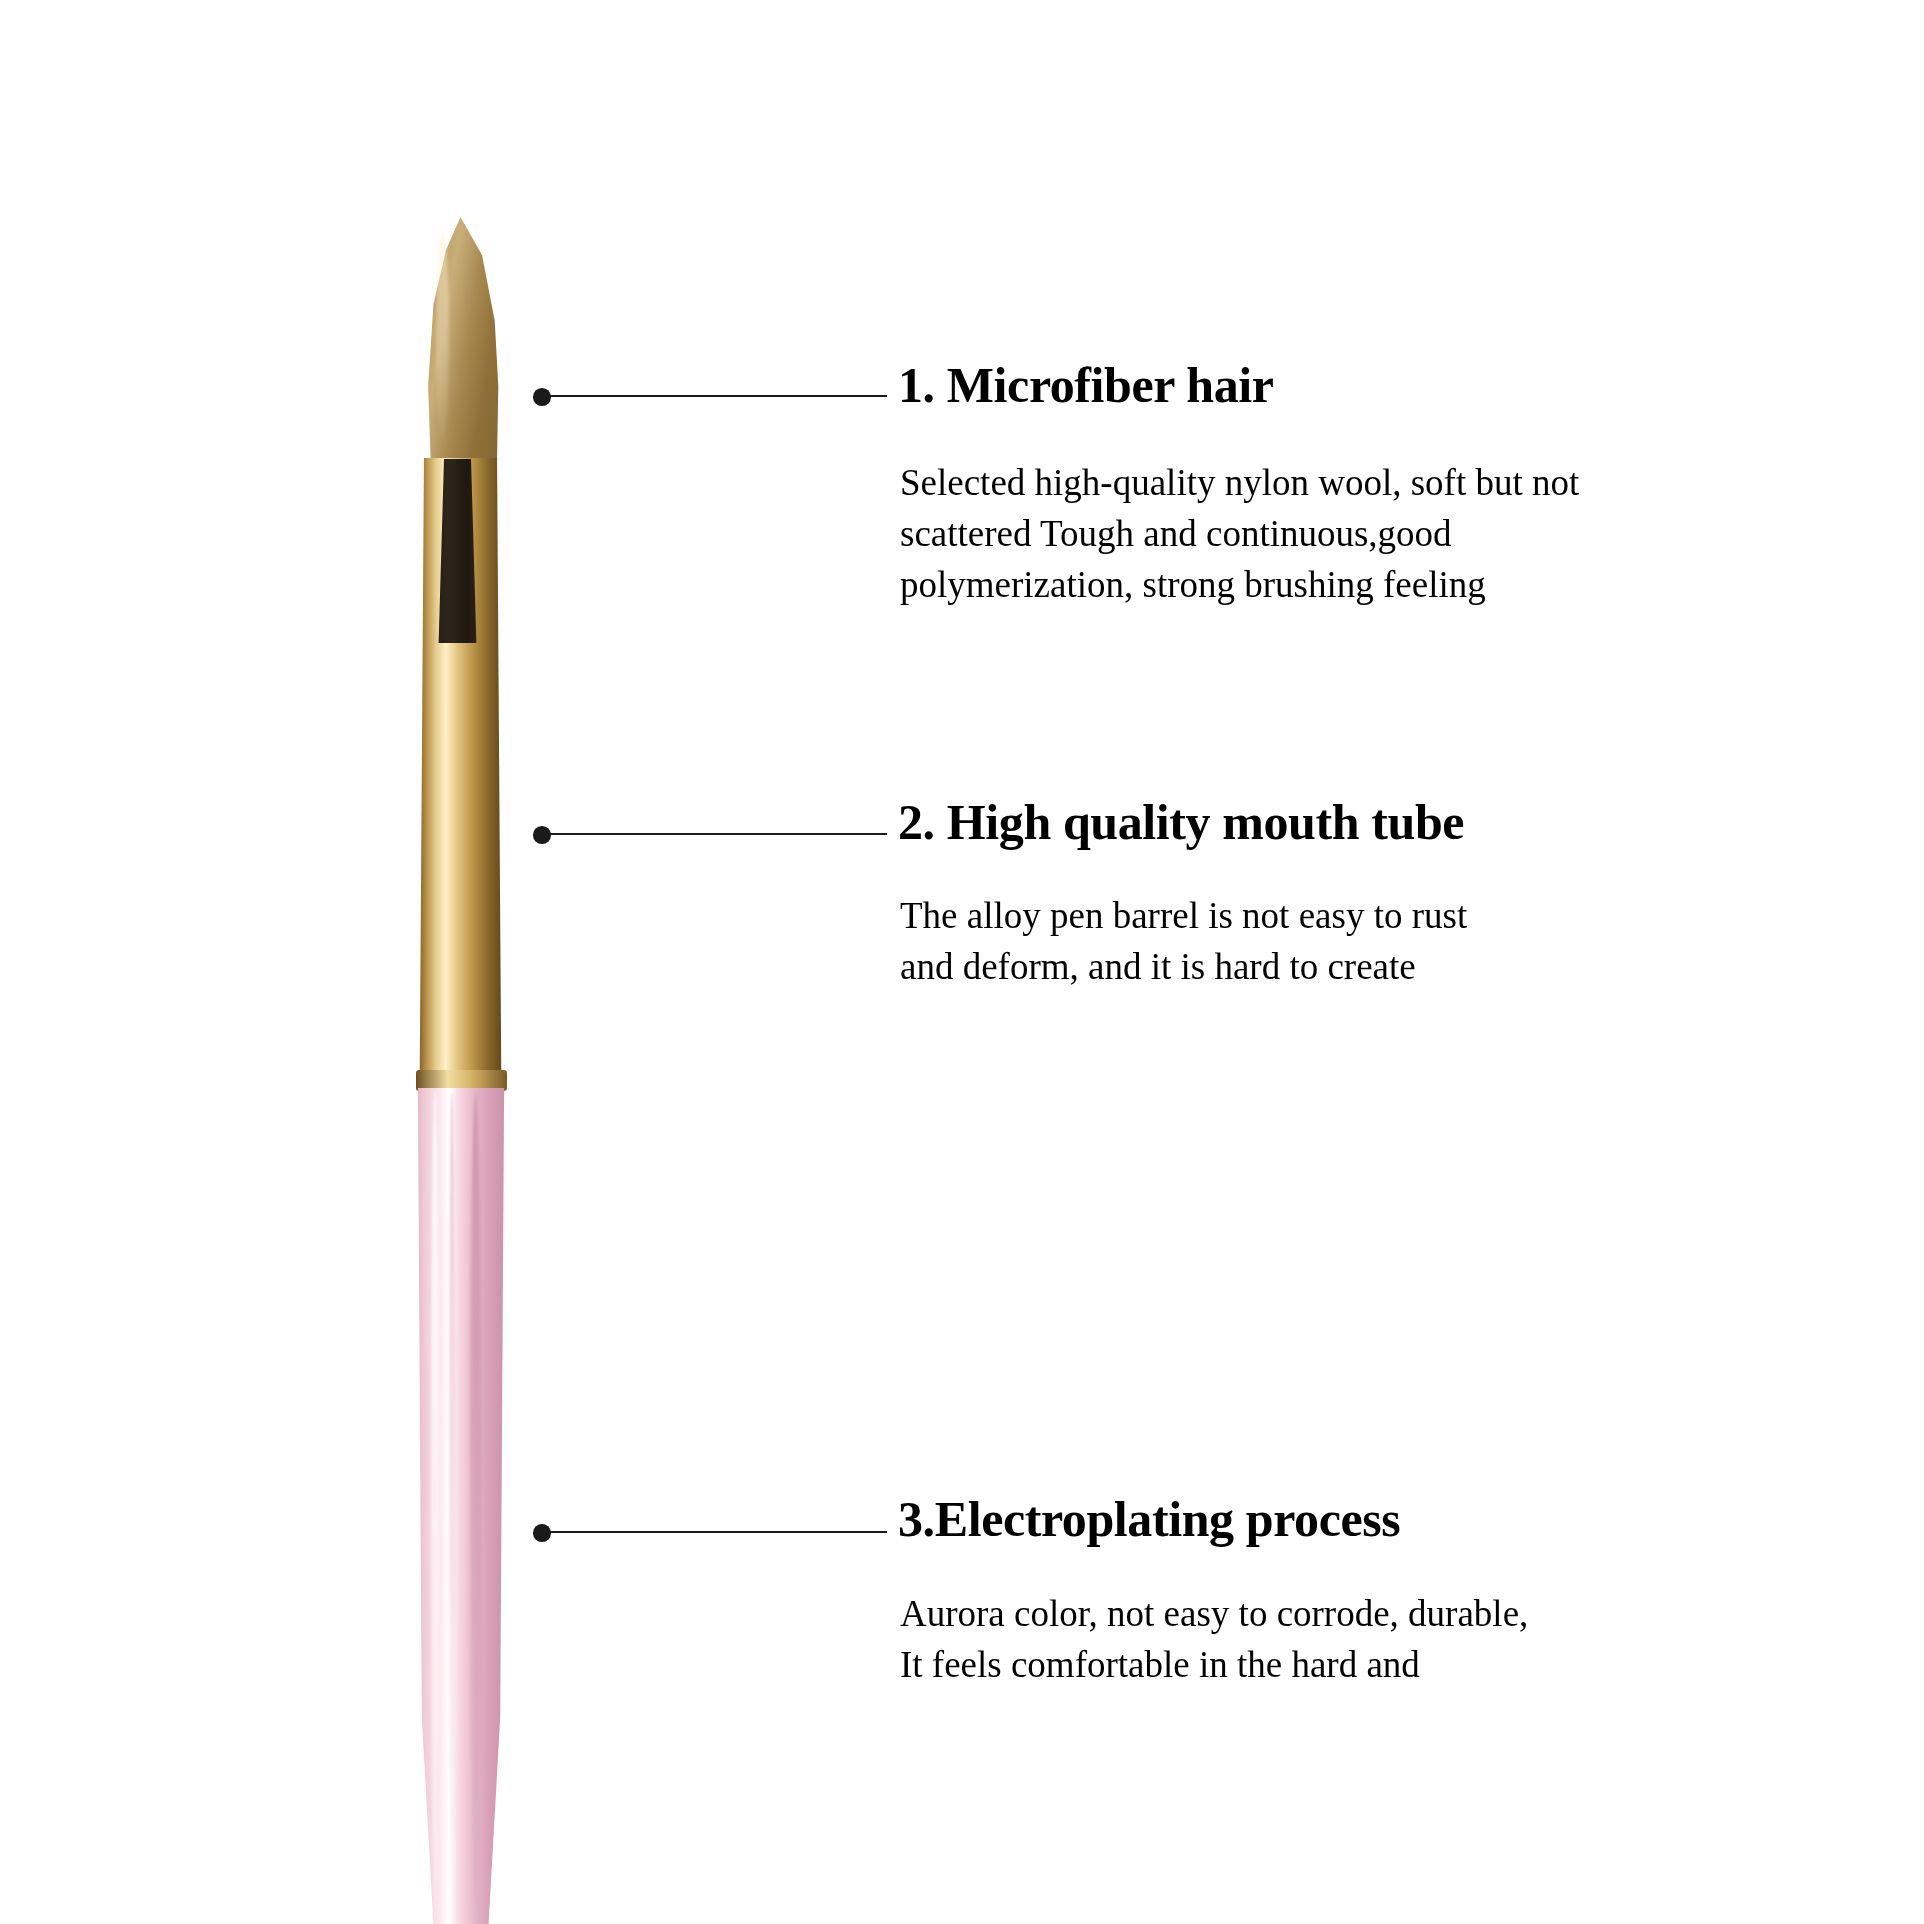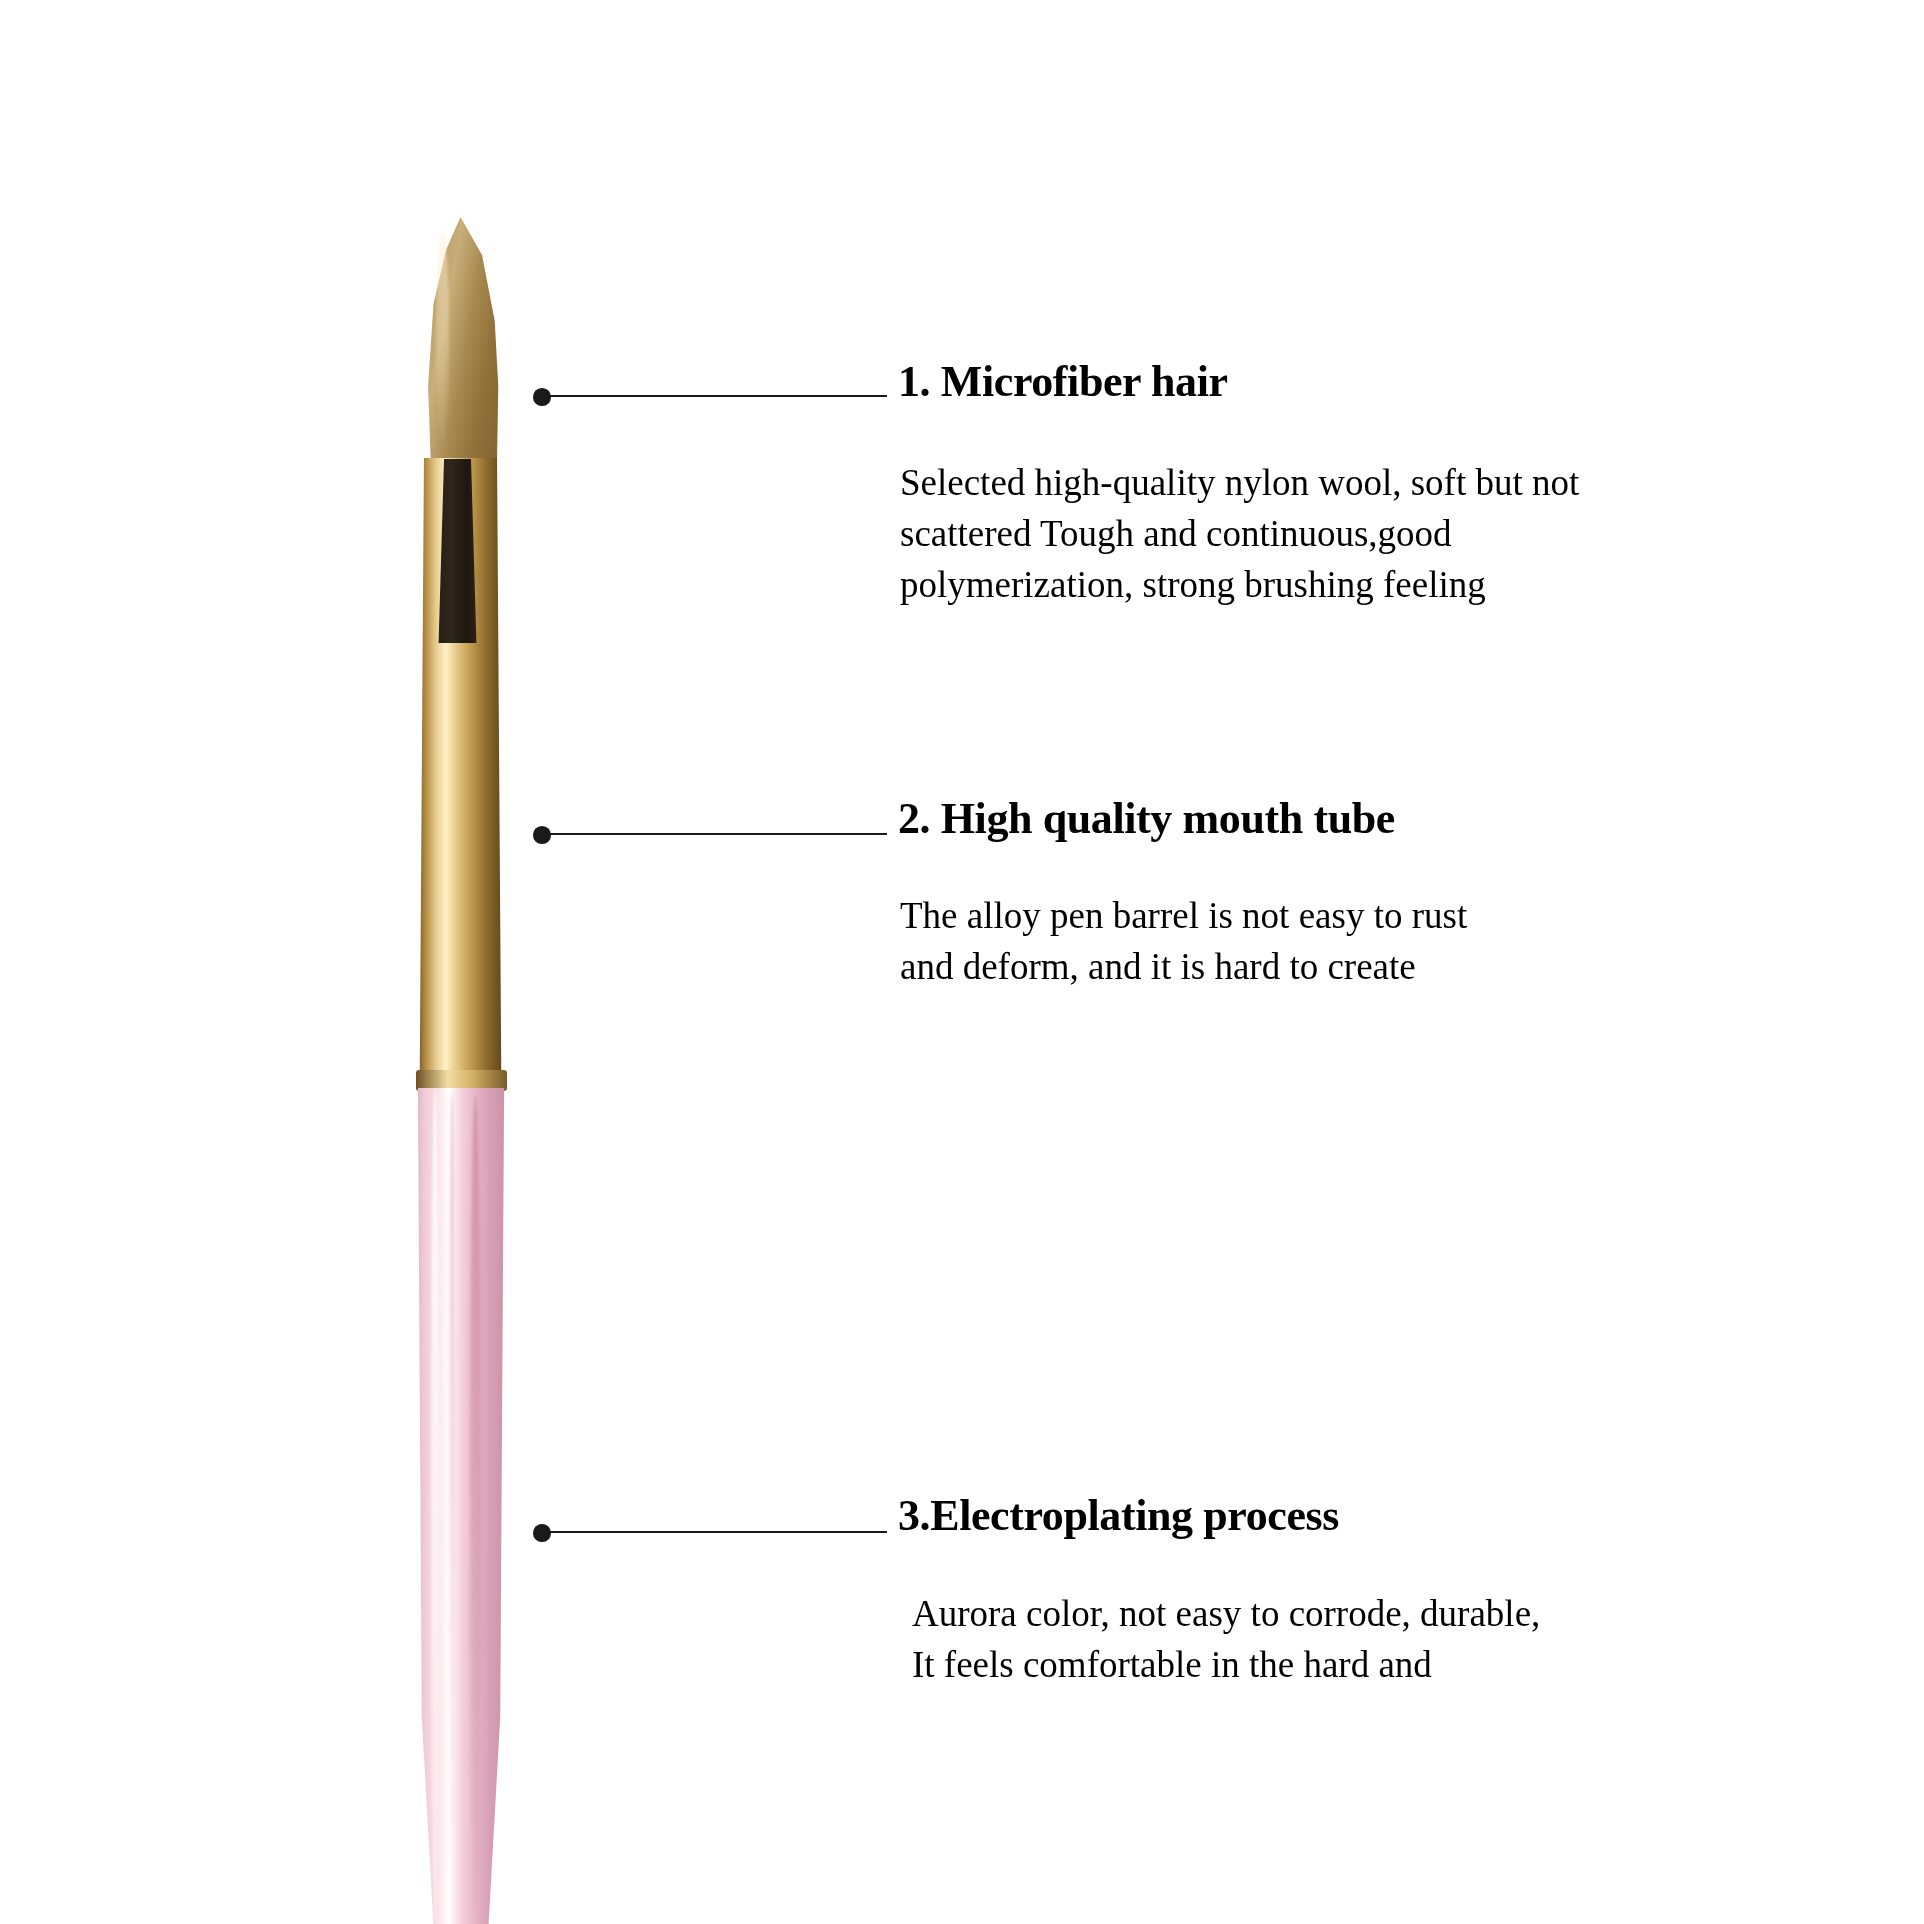--- a/index.html
+++ b/index.html
@@ -154,21 +154,21 @@
   .leader-dot {
     position: absolute;
     width: 17.6px;
     height: 17.6px;
     background: #1a1a1a;
     border-radius: 50%;
   }
   .callout-title {
     position: absolute;
     font-weight: bold;
-    font-size: 44px;
+    font-size: 50px;
     line-height: 1.05;
     white-space: nowrap;
     letter-spacing: -0.4px;
     text-align: right;
   }
   .callout-body {
     position: absolute;
     font-size: 37px;
     line-height: 1.38;
     width: 971px;
@@ -211,18 +211,18 @@
   <div class="callout-body" style="left:900px; top:890px;">
     <span>The alloy pen barrel is not easy to rust</span>
     <span>and deform, and it is hard to create</span>
   </div>
 </div>
 
 <div class="callout">
   <div class="leader-dot" style="left:533px; top:1524px;"></div>
   <div class="leader" style="left:550px; top:1531px; width:337px;"></div>
   <div class="callout-title" style="left:898px; top:1493px;">3.Electroplating process</div>
-  <div class="callout-body" style="left:900px; top:1588px;margin-left:12px;">
+  <div class="callout-body" style="left:900px; top:1588px;">
     <span>Aurora color, not easy to corrode, durable,</span>
     <span>It feels comfortable in the hard and</span>
   </div>
 </div>
 
 
 </body></html>

